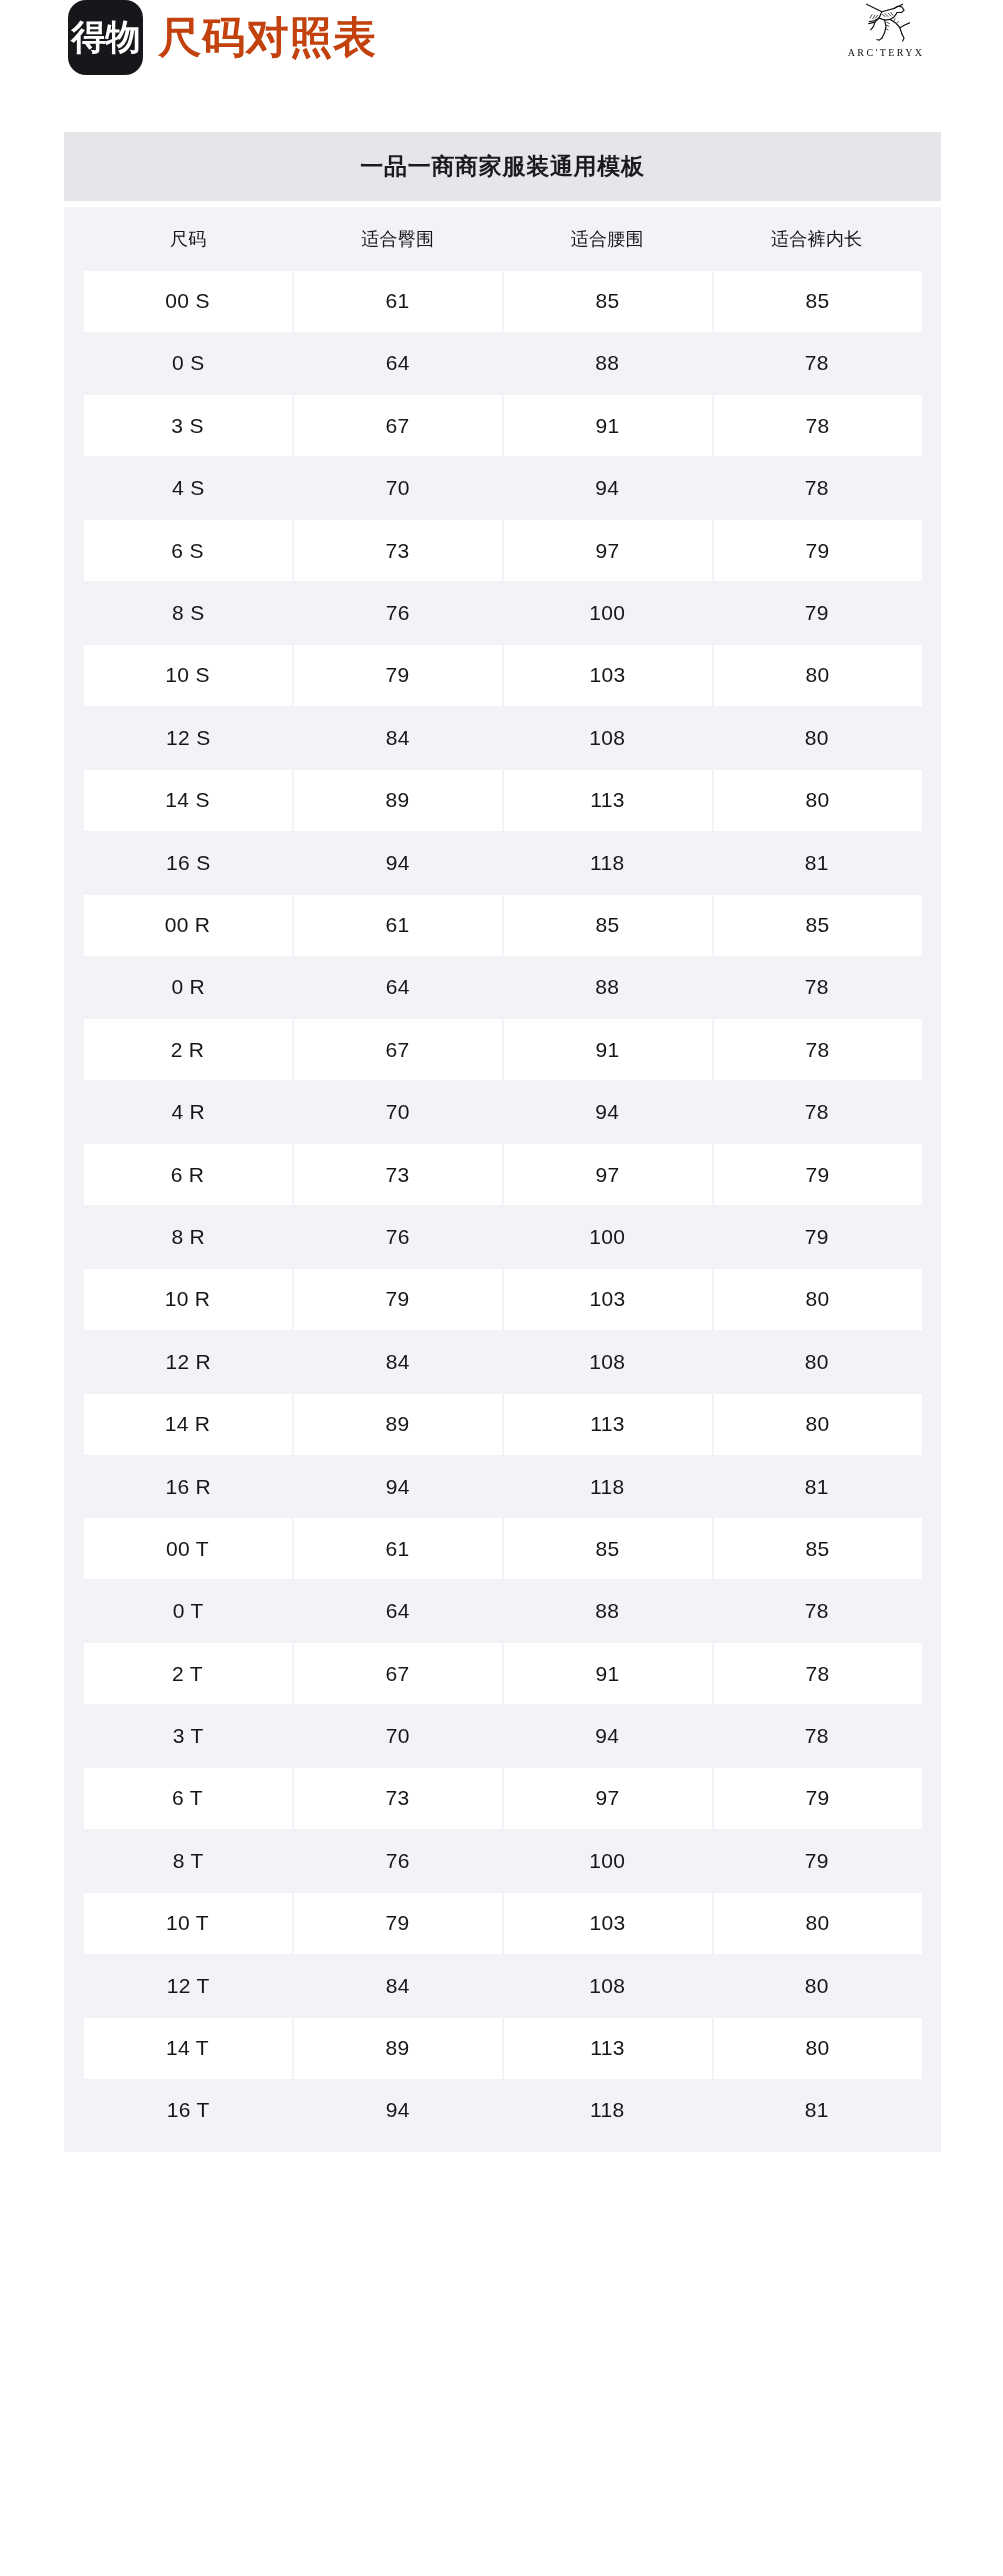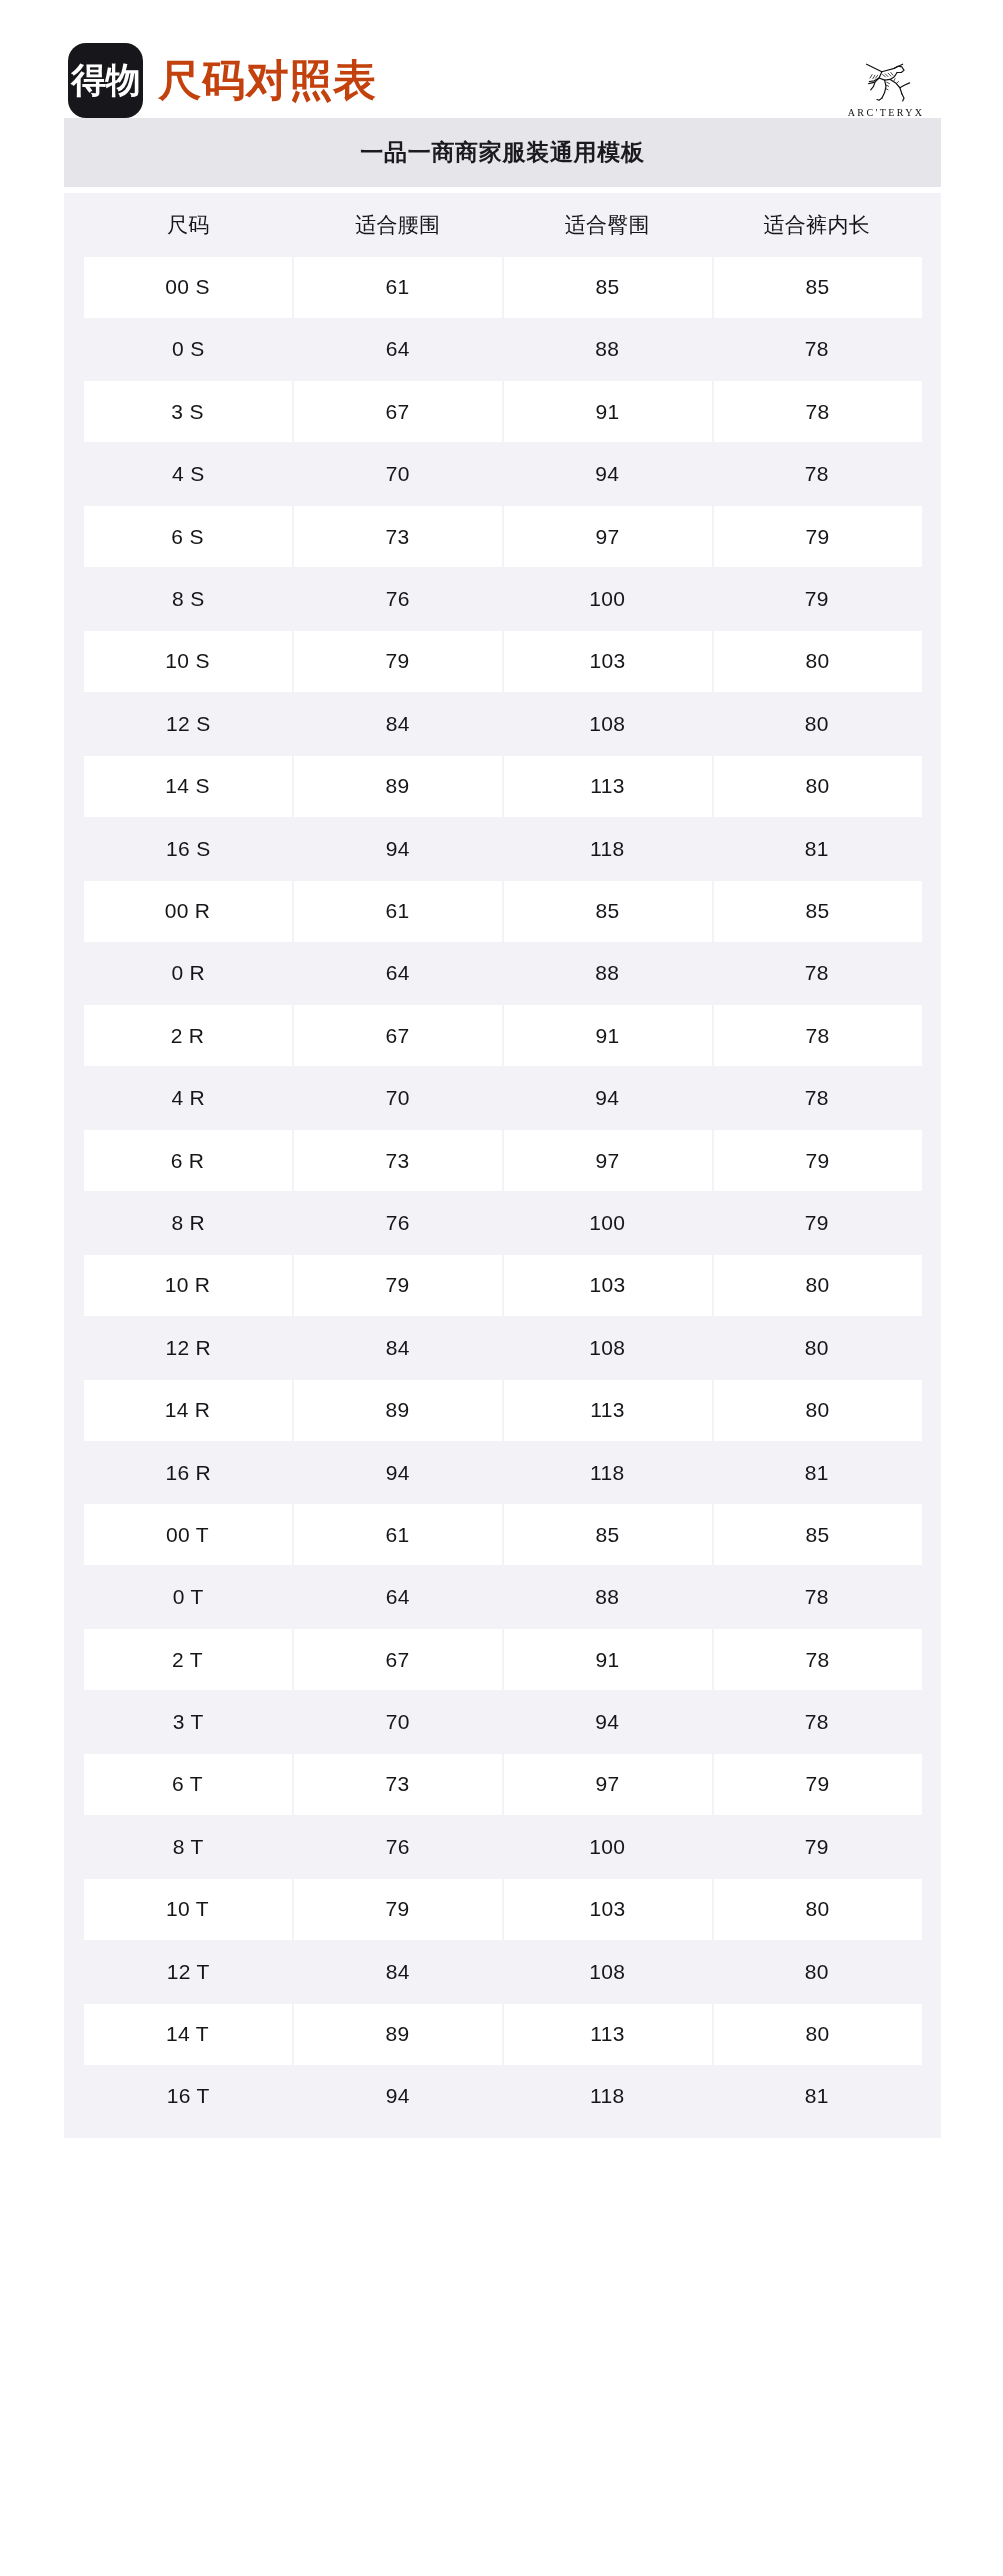--- a/index.html
+++ b/index.html
@@ -18,23 +18,23 @@
 
   .page {
     width: 1004px;
     min-height: 2576px;
     background: #ffffff;
     position: relative;
   }
 
   
   .header {
-    height: 118px;
-    display: flex;
-    align-items: flex-end;
+    height: 132px;
+    display: flex;
+    align-items: flex-start;
     padding: 0 67px 0 68px;
   }
 
   .brand-block {
     display: flex;
     align-items: center;
     gap: 15.3px;
     flex: 1 1 auto;
   }
 
@@ -134,21 +134,21 @@
     align-items: center;
     justify-content: center;
     font-size: 21px;
     font-weight: 400;
     color: #16161a;
     letter-spacing: 0.3px;
     position: relative;
   }
 
   .row.header-row .cell {
-    font-size: 21px;
+    font-size: 18px;
     color: #16161a;
     font-weight: 400;
   }
 
   
   .row.shade .cell {
     background: #ffffff;
   }
 
   .row.shade .cell + .cell {
@@ -208,22 +208,22 @@
   </div>
 
   <div class="table-wrap">
 
     <div class="table-caption">一品一商商家服装通用模板</div>
 
     <div class="table-body">
 
       <div class="row header-row plain">
         <div class="cell">尺码</div>
+        <div class="cell">适合臀围</div>
         <div class="cell">适合腰围</div>
-        <div class="cell">适合臀围</div>
         <div class="cell">适合裤内长</div>
       </div>
 
       <div id="rows-host">
           <div class="row data-row shade">
             <div class="cell">00 S</div>
             <div class="cell">61</div>
             <div class="cell">85</div>
             <div class="cell">85</div>
           </div>

